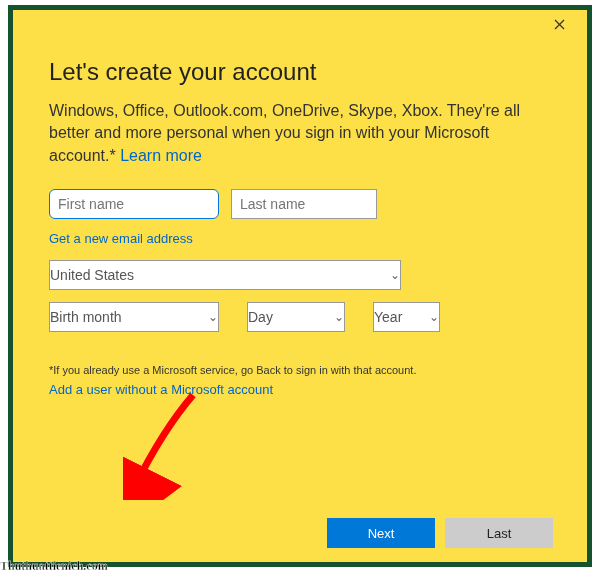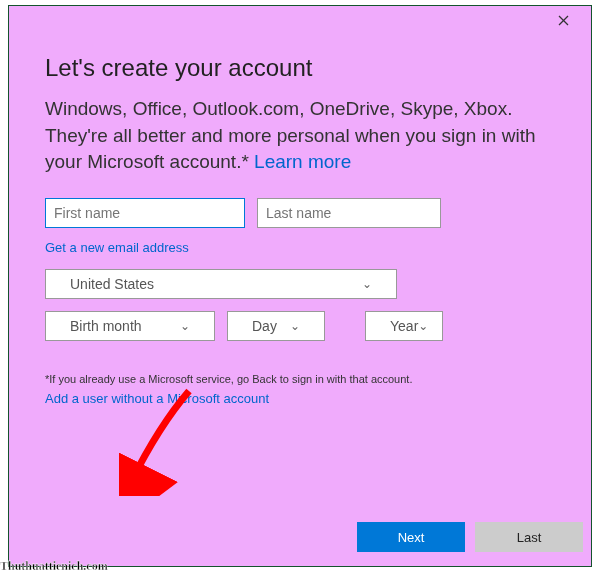--- a/index.html
+++ b/index.html
@@ -9,22 +9,22 @@
     height: 580px;
     font-family: "Segoe UI", Arial, sans-serif;
     background: #fff;
     position: relative;
     overflow: hidden;
   }
   .window {
     position: absolute;
     left: 8px; top: 5px;
     width: 584px; height: 562px;
-    border: 1px solid #14532d;
-    background: #f0abfc;
+    border: 5px solid #14532d;
+    background: #fde047;
   }
   .close-row {
     height: 28px;
     display: flex;
     justify-content: flex-end;
     align-items: center;
     padding-right: 10px;
   }
   .close-btn {
     width: 36px; height: 24px;
@@ -35,69 +35,69 @@
   .content {
     padding: 16px 36px 0 36px;
   }
   h1 {
     font-weight: 300;
     font-size: 24px;
     margin: 4px 0 14px 0;
     color: #222;
   }
   .intro {
-    font-size: 19px;
+    font-size: 16px;
     color: #333;
     line-height: 1.4;
     margin-bottom: 22px;
   }
   .link { color: #0066cc; text-decoration: none; cursor: pointer; }
   .row { margin-bottom: 12px; display: flex; gap: 12px; }
   .full { width: 352px; }
   input[type=text], input[type=password] {
     font-family: inherit;
     font-size: 14px;
     padding: 6px 8px;
     border: 1px solid #999;
     background: #fff;
     color: #777;
     outline: none;
   }
   input.focused { border: 1.5px solid #0078d7; }
-  .firstname { width: 200px; }
-  .lastname  { width: 184px; }
+  .firstname { width: 170px; border-radius: 6px; }
+  .lastname  { width: 146px; }
   .get-email { margin: 4px 0 14px 0; font-size: 13px; }
   .select {
     border: 1px solid #999;
     background: #fff;
-    padding: 6px 24px;
+    padding: 6px 0;
     font-size: 14px;
     color: #555;
     display: flex;
     justify-content: space-between;
     align-items: center;
     cursor: pointer;
   }
   .select.country { width: 352px; }
-  .dob-row { display: flex; gap: 12px; margin-bottom: 8px; }
+  .dob-row { display: flex; gap: 28px; margin-bottom: 8px; }
   .select.birthmonth { width: 170px; }
   .select.day { width: 98px; }
-  .select.year { width: 78px; margin-left: 28px; }
+  .select.year { width: 67px; }
   .chevron { font-size: 12px; color: #666; }
   .footnote {
     font-size: 11px; color: #333;
     margin-top: 32px;
   }
   .add-user {
     font-size: 13px;
     margin-top: 6px;
   }
   .buttons {
     position: absolute;
-    right: 8px;
+    right: 34px;
     bottom: 14px;
     display: flex;
     gap: 10px;
   }
   .btn {
     width: 108px; height: 30px;
     font-size: 13px;
     border: none;
     cursor: pointer;
     display: flex; align-items: center; justify-content: center;

